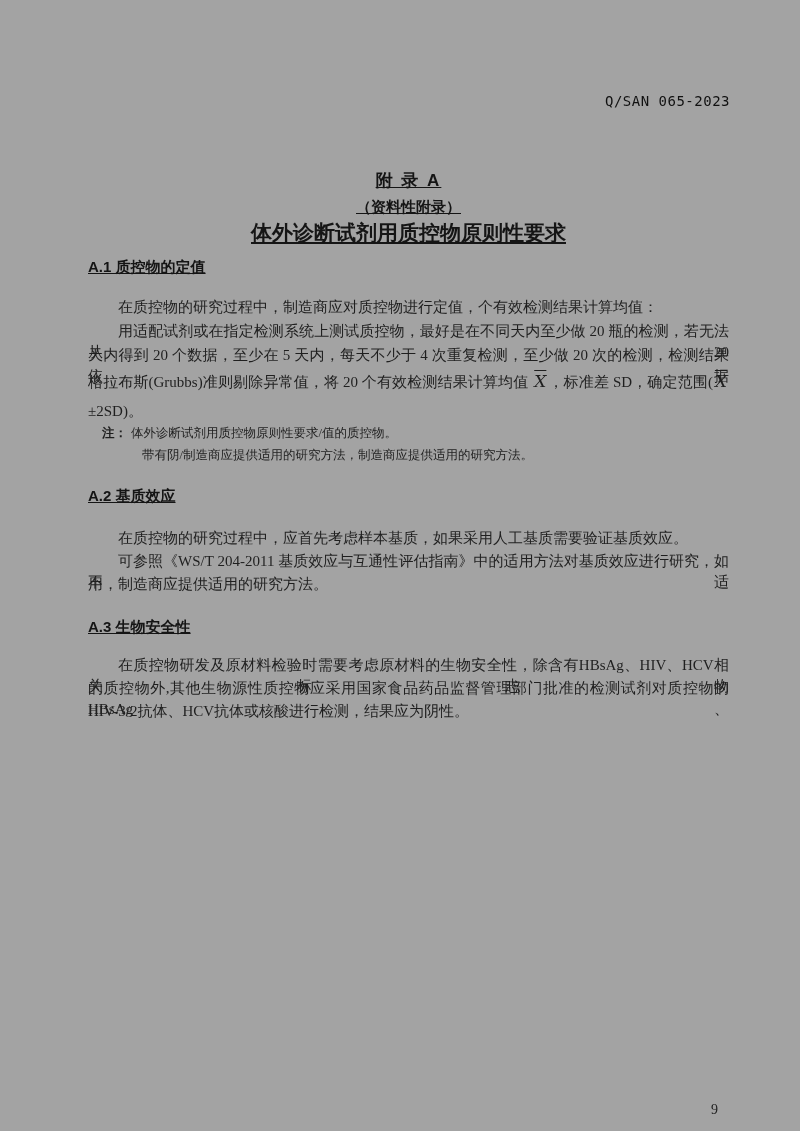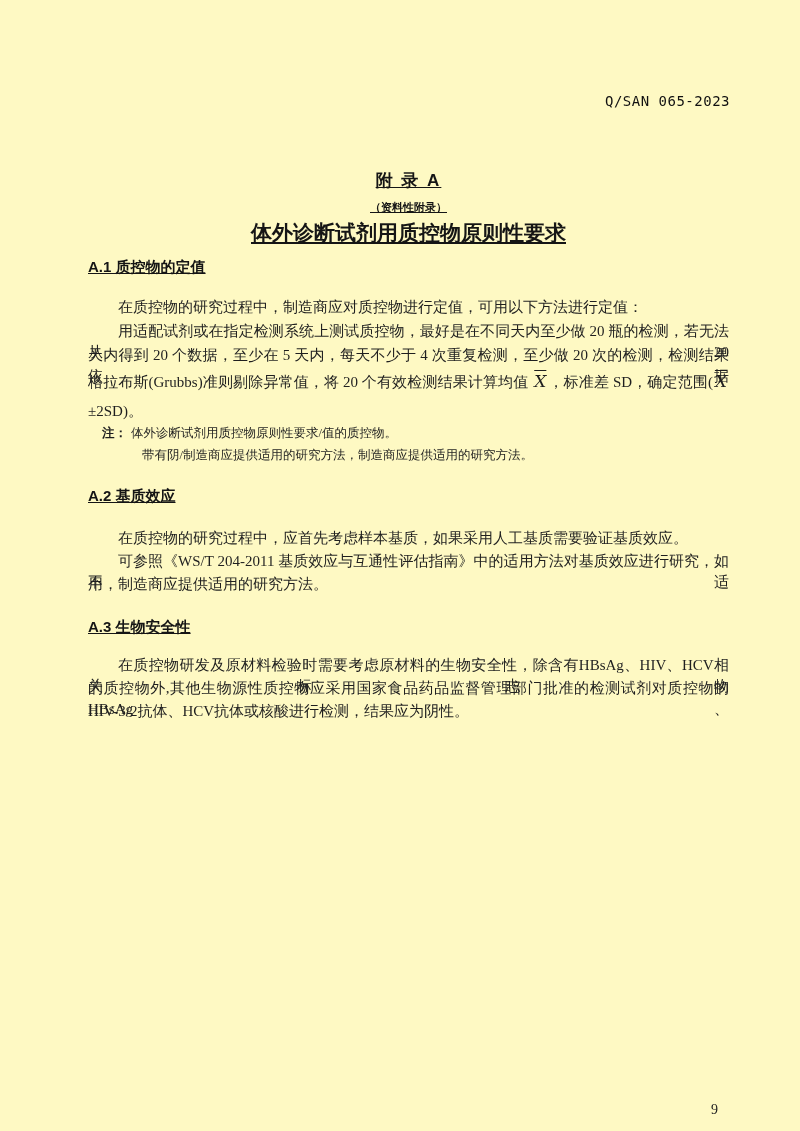--- a/index.html
+++ b/index.html
@@ -4,21 +4,21 @@
 <style>
   html, body {
     margin: 0;
     padding: 0;
     background: #ffffff;
   }
   .page {
     position: relative;
     width: 800px;
     height: 1131px;
-    background: #fef9c3;
+    background: #a3a3a3;
     color: #1f1f1f;
     font-family: "Liberation Serif", "DejaVu Serif", serif;
     overflow: hidden;
   }
   .header-code {
     position: absolute;
     top: 93px;
     right: 70px;
     font-family: "DejaVu Sans Mono", monospace;
     font-size: 14px;
@@ -36,21 +36,21 @@
     top: 167px;
     left: 0;
     width: 641px;
     text-align: center;
     font-family: "Liberation Sans", "DejaVu Sans", sans-serif;
     font-weight: bold;
     color: #151515;
     text-decoration: underline;
   }
   .title-line1 { font-size: 17px; line-height: 27px; letter-spacing: 2px; }
-  .title-line2 { font-size: 11px; line-height: 26px; }
+  .title-line2 { font-size: 15px; line-height: 26px; }
   .title-line3 { font-size: 21px; line-height: 26px; }
 
   .heading {
     position: absolute;
     left: 0;
     font-family: "Liberation Sans", "DejaVu Sans", sans-serif;
     font-weight: bold;
     font-size: 15px;
     line-height: 20px;
     color: #151515;
@@ -107,21 +107,21 @@
   <div class="content">
 
     <div class="title-block">
       <div class="title-line1">附 录 A</div>
       <div class="title-line2">（资料性附录）</div>
       <div class="title-line3">体外诊断试剂用质控物原则性要求</div>
     </div>
 
     <div class="heading" style="top:257px">A.1 质控物的定值</div>
 
-    <div class="line indent" style="top:297px">在质控物的研究过程中，制造商应对质控物进行定值，可用以下方法进行定值：</div>
+    <div class="line indent" style="top:297px">在质控物的研究过程中，制造商应对质控物进行定值，个有效检测结果计算均值：</div>
     <div class="line indent wrapfill" style="top:321px">用适配试剂或在指定检测系统上测试质控物，最好是在不同天内至少做 20 瓶的检测，若无法从 20</div>
     <div class="line wrapfill" style="top:345px">天内得到 20 个数据，至少在 5 天内，每天不少于 4 次重复检测，至少做 20 次的检测，检测结果依据</div>
     <div class="line wrapfill" style="top:371px"><span>格拉布斯(Grubbs)准则剔除异常值，将 20 个有效检测结果计算均值 </span><span class="xbar">X</span><span>，标准差 SD，确定范围(</span><span class="xbar">X</span></div>
     <div class="line" style="top:401px">±2SD)。</div>
 
     <div class="note-line" style="top:425px; left:14px"><span class="note-label">注：</span><span>体外诊断试剂用质控物原则性要求/值的质控物。</span></div>
     <div class="note-line" style="top:447px; left:54px">带有阴/制造商应提供适用的研究方法，制造商应提供适用的研究方法。</div>
 
     <div class="heading" style="top:486px">A.2 基质效应</div>
 

